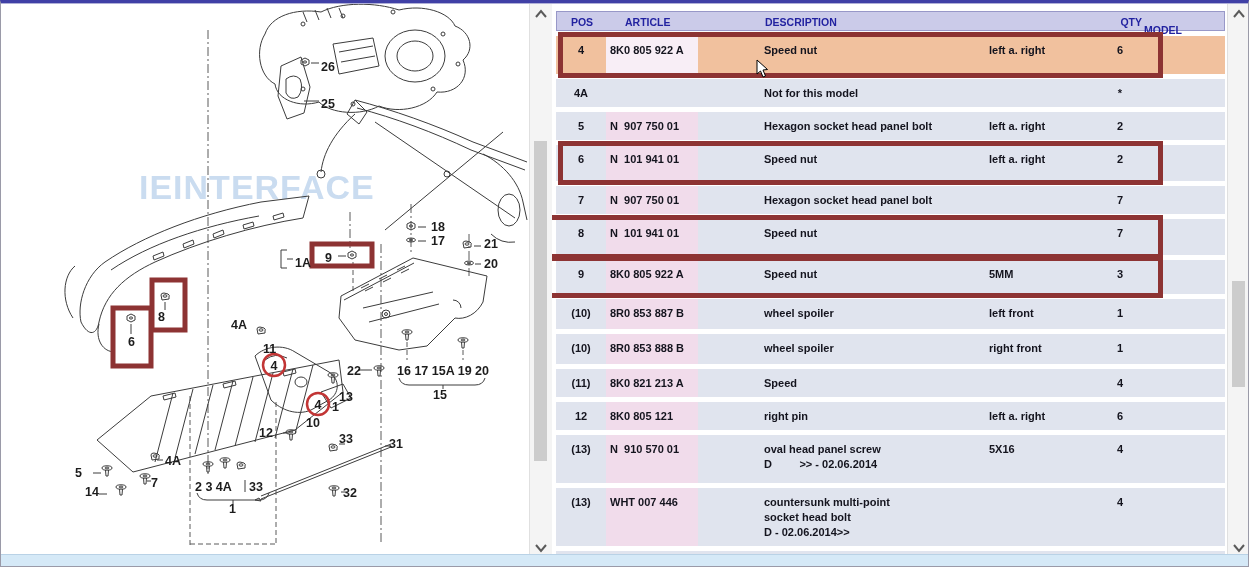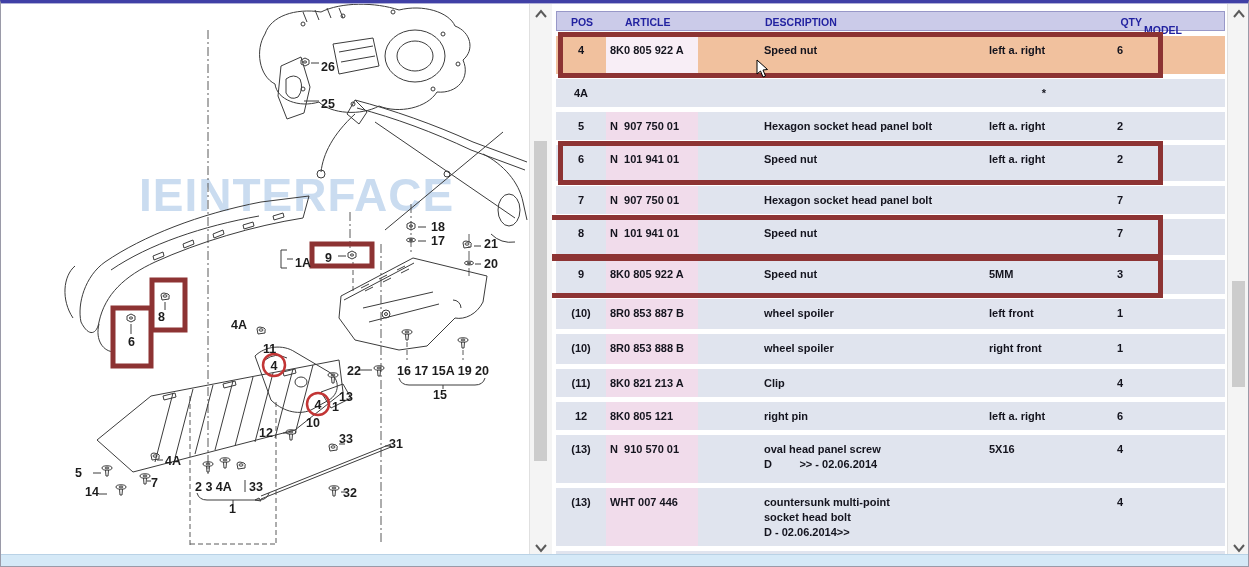--- a/index.html
+++ b/index.html
@@ -1,20 +1,20 @@
 <!DOCTYPE html>
 <html><head>
 <meta charset="utf-8">
 <style>
   html,body{margin:0;padding:0;background:#e8e8e8;font-family:"Liberation Sans",sans-serif;}
   #window{position:relative;width:1249px;height:567px;background:#fff;overflow:hidden;
           border:1px solid #9a9aa8;border-top:3px solid #4040a6;box-sizing:border-box;}
   
   #diagram{position:absolute;left:2px;top:1px;width:526px;height:553px;background:#fff;}
-  #watermark{position:absolute;left:136px;top:164px;font-size:46px;font-weight:bold;
+  #watermark{position:absolute;left:136px;top:164px;font-size:34px;font-weight:bold;
              color:#cadcf0;letter-spacing:1px;user-select:none;}
   #diagram svg{position:absolute;left:0;top:0;}
   #diagram svg *{vector-effect:non-scaling-stroke;}
   .ln{stroke:#3c3c3c;fill:none;stroke-width:1;}
   .dash{stroke:#5a5a5a;fill:none;stroke-width:1;stroke-dasharray:5,3;}
   .dashdot{stroke:#5a5a5a;fill:none;stroke-width:1;stroke-dasharray:9,3,2,3;}
   .lbl{font:600 12.5px "Liberation Sans",sans-serif;fill:#1c1c1c;stroke:none;}
   .redbox{stroke:#8d3333;stroke-width:5;fill:none;}
   .redcirc{stroke:#c23535;stroke-width:2.5;fill:none;}
   
@@ -269,20 +269,21 @@
       <div class="cell pos">4</div>
       <div class="cell article band">8K0 805 922 A</div>
       <div class="cell desc">Speed nut</div>
       <div class="cell remark">left a. right</div>
       <div class="cell qty">6</div>
       <div class="cell model"></div>
     </div>
         <div class="trow" style="height: 28px;">
       <div class="cell pos">4A</div>
       <div class="cell article"></div>
+      <div class="cell desc">Not for this model</div>
       <div class="cell remark"></div>
       <div class="cell qty">*</div>
       <div class="cell model"></div>
     </div>
         <div class="trow" style="height: 28px;">
       <div class="cell pos">5</div>
       <div class="cell article band">N  907 750 01</div>
       <div class="cell desc">Hexagon socket head panel bolt</div>
       <div class="cell remark">left a. right</div>
       <div class="cell qty">2</div>
@@ -332,21 +333,21 @@
       <div class="cell pos">(10)</div>
       <div class="cell article band">8R0 853 888 B</div>
       <div class="cell desc">wheel spoiler</div>
       <div class="cell remark">right front</div>
       <div class="cell qty">1</div>
       <div class="cell model"></div>
     </div>
         <div class="trow" style="height: 28px;">
       <div class="cell pos">(11)</div>
       <div class="cell article band">8K0 821 213 A</div>
-      <div class="cell desc">Clip</div>
+      <div class="cell desc">Speed</div>
       <div class="cell remark"></div>
       <div class="cell qty">4</div>
       <div class="cell model"></div>
     </div>
         <div class="trow" style="height: 28px;">
       <div class="cell pos">12</div>
       <div class="cell article band">8K0 805 121</div>
       <div class="cell desc">right pin</div>
       <div class="cell remark">left a. right</div>
       <div class="cell qty">6</div>

